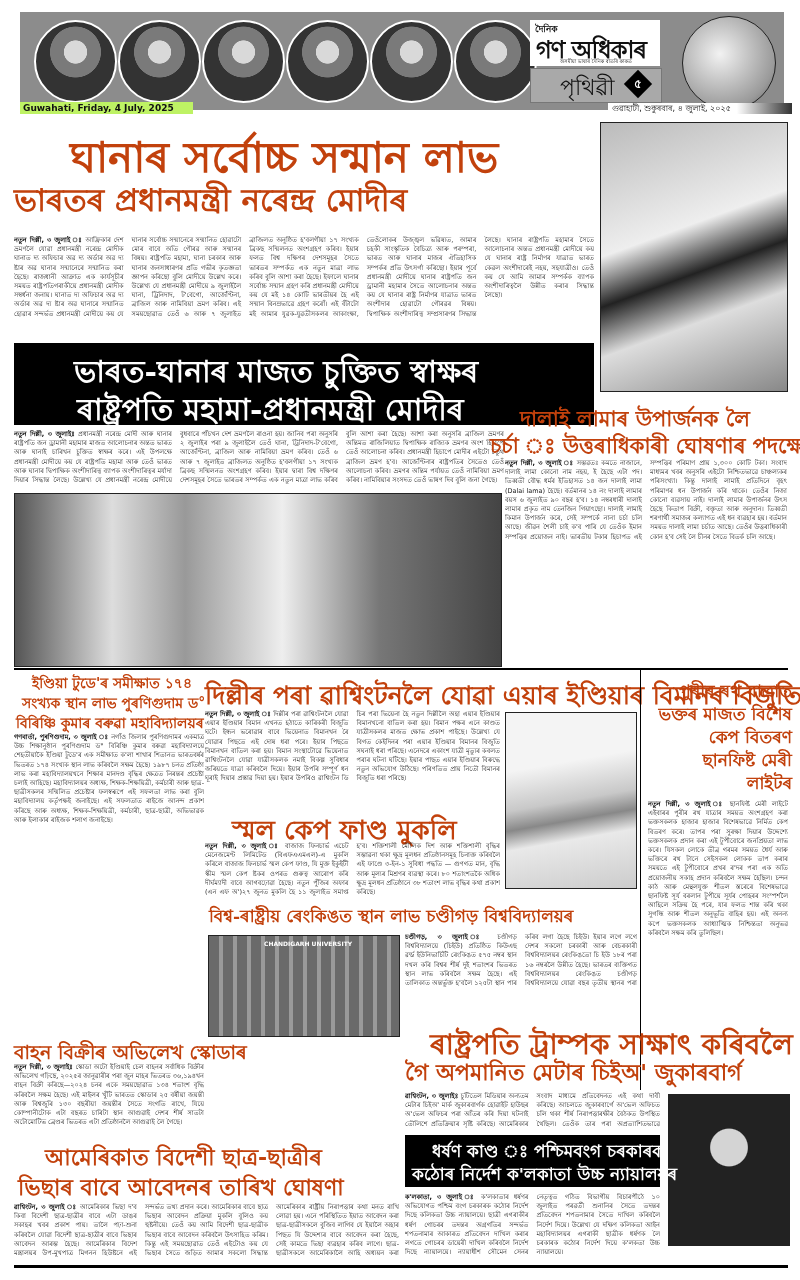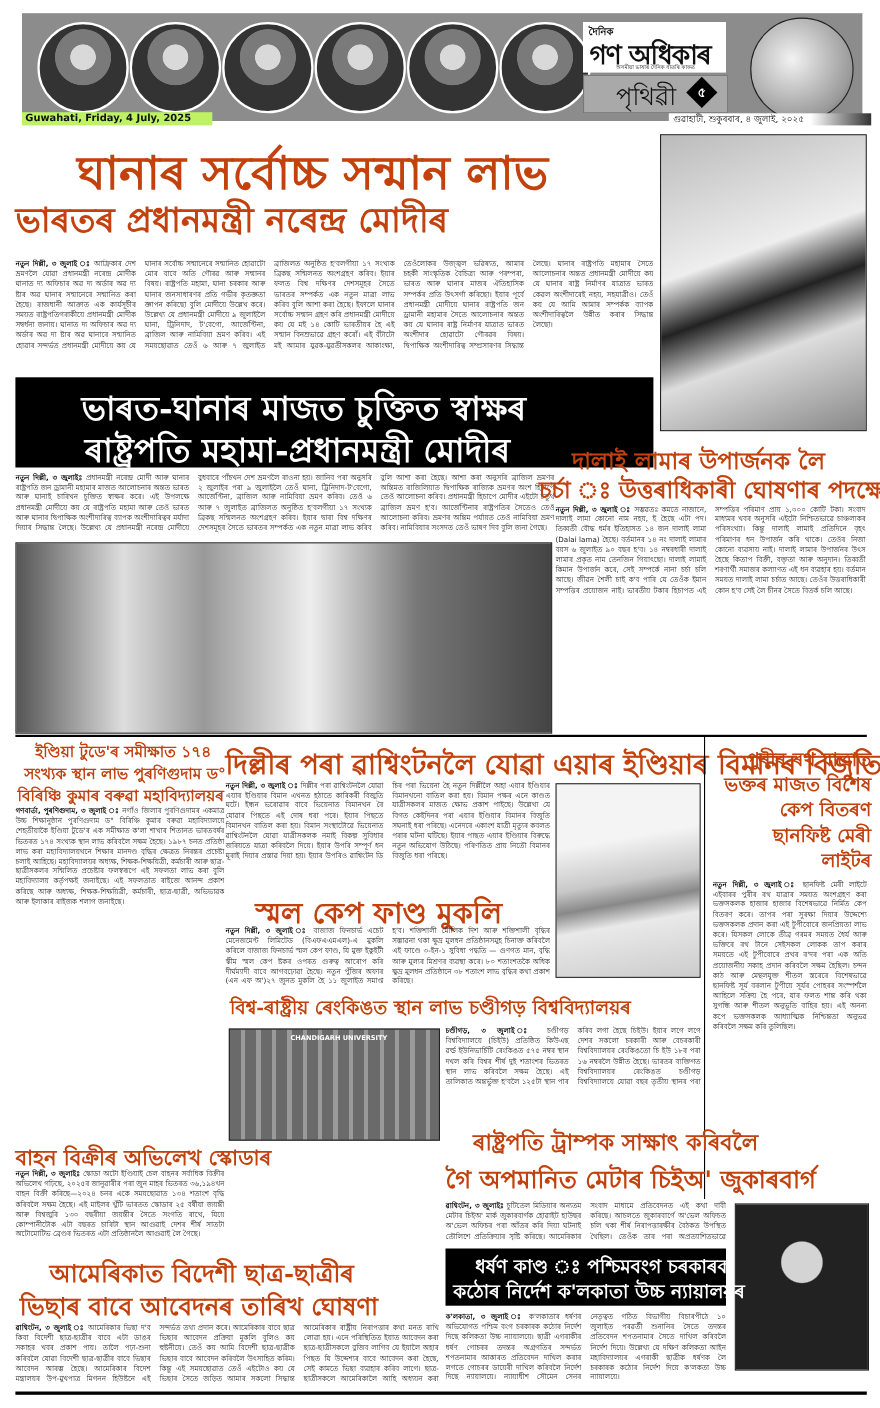--- a/index.html
+++ b/index.html
@@ -86,21 +86,21 @@
 
 <div class="hl" style="left:209px;top:903px;font-size:17px;">বিশ্ব-ৰাষ্ট্ৰীয় ৰেংকিঙত স্থান লাভ চণ্ডীগড় বিশ্ববিদ্যালয়ৰ</div>
 <div class="photo" style="left:208px;top:935px;width:190px;height:100px;background:repeating-linear-gradient(90deg,#6a6a6a 0 10px,#9a9a9a 10px 14px),#777;">
     <div style="position:absolute;left:55px;top:4px;font-size:6px;color:#fff;font-weight:bold;">CHANDIGARH UNIVERSITY</div>
   </div>
 <div class="body" style="left:405px;top:933px;width:232px;height:60px;column-count:2;column-gap:8px;"><b>চণ্ডীগড়, ৩ জুলাই ঃ</b> <span>চণ্ডীগড় বিশ্ববিদ্যালয়ে (চিইউ) প্ৰতিষ্ঠিত কিউএছ ৱৰ্ল্ড ইউনিভাৰ্চিটি ৰেংকিঙত ৫৭৫ নম্বৰ স্থান দখল কৰি বিশ্বৰ শীৰ্ষ দুই শতাংশৰ ভিতৰত স্থান লাভ কৰিবলৈ সক্ষম হৈছে। এই তালিকাত অন্তৰ্ভুক্ত হ'বলৈ ১২৫টা স্থান পাৰ কৰিব লগা হৈছে চিইউ। ইয়াৰ লগে লগে দেশৰ সকলো চৰকাৰী আৰু বেচৰকাৰী বিশ্ববিদ্যালয়ৰ ৰেংকিঙতো চি ইউ ১৮ৰ পৰা ১৬ নম্বৰলৈ উন্নীত হৈছে। ভাৰতৰ ব্যক্তিগত বিশ্ববিদ্যালয়ৰ ৰেংকিঙত চণ্ডীগড় বিশ্ববিদ্যালয়ে যোৱা বছৰ তৃতীয় স্থানৰ পৰা দ্বিতীয় স্থানলৈ উন্নীত হৈছে। প্ৰণিধানযোগ্য যে ৫৪খন ভাৰতীয় বিশ্ববিদ্যালয়ক কিউএছ ৱৰ্ল্ড ইউনিভাৰ্চিটি ৰেংকিং ২০২৬ত অন্তৰ্ভুক্ত কৰা হৈছে। চিইউৰ শেহতীয়া ৰেংকিঙে ভাৰত আৰু বিশ্বজুৰি উচ্চ শিক্ষাৰ অগ্ৰণী প্ৰতিষ্ঠান হিচাপে ইয়াৰ ক্ৰমবৰ্ধমান সুনাম অৰ্জন কৰিবলৈ সক্ষম হৈছে।</span></div>
 
 <div class="hl" style="left:14px;top:1038px;font-size:19px;">বাহন বিক্ৰীৰ অভিলেখ স্কোডাৰ</div>
 <div class="body" style="left:14px;top:1063px;width:190px;height:66px;"><b>নতুন দিল্লী, ৩ জুলাইঃ</b> <span>স্কোডা অটো ইণ্ডিয়াই চেল বাহনৰ সৰ্বাধিক বিক্ৰীৰ অভিলেখ গঢ়িছে, ২০২৫ৰ জানুৱাৰীৰ পৰা জুন মাহৰ ভিতৰত ৩৬,১৯৪খন বাহন বিক্ৰী কৰিছে—২০২৪ চনৰ একে সময়ছোৱাত ১৩৪ শতাংশ বৃদ্ধি কৰিবলৈ সক্ষম হৈছে। এই মাইলৰ খুঁটি ভাৰতত স্কোডাৰ ২৫ বৰ্ষীয়া জয়ন্তী আৰু বিশ্বজুৰি ১৩০ বছৰীয়া জয়ন্তীৰ সৈতে সংগতি ৰাখে, যিয়ে কোম্পানীটোক এটা বছৰত চাৰিটা স্থান আগুৱাই দেশৰ শীৰ্ষ সাতটা অটোমোটিভ ব্ৰেণ্ডৰ ভিতৰত এটা প্ৰতিষ্ঠানলৈ আগুৱাই লৈ গৈছে।</span></div>
 
-<div class="hl" style="left:430px;top:1023px;font-size:20px;">ৰাষ্ট্ৰপতি ট্ৰাম্পক সাক্ষাৎ কৰিবলৈ</div>
+<div class="hl" style="left:430px;top:1023px;font-size:28px;">ৰাষ্ট্ৰপতি ট্ৰাম্পক সাক্ষাৎ কৰিবলৈ</div>
 <div class="hl" style="left:405px;top:1055px;font-size:22px;">গৈ অপমানিত মেটাৰ চিইঅ' জুকাৰবাৰ্গ</div>
 <div class="body" style="left:405px;top:1092px;width:255px;height:38px;column-count:2;column-gap:8px;"><b>ৱাশ্বিংটন, ৩ জুলাইঃ</b> <span>চুটিতেল মিডিয়াৰ অন্যতম মেটাৰ চিইঅ' মাৰ্ক জুকাৰবাৰ্গক হোৱাইট হাউছৰ অ'ভেল অফিচৰ পৰা আঁতৰ কৰি দিয়া ঘটনাই তৌলিশে প্ৰতিক্ৰিয়াৰ সৃষ্টি কৰিছে। আমেৰিকাৰ সংবাদ মাধ্যমে প্ৰতিবেদনত এই কথা দাবী কৰিছে। আচলতে জুকাৰবাৰ্গে অ'ভেল অফিচত চলি থকা শীৰ্ষ নিৰাপত্তাৰক্ষীৰ বৈঠকত উপস্থিত থৈছিল। তেওঁক তাৰ পৰা অপ্ৰত্যাশিতভাৱে বাহিৰ কৰি দিয়া হয়। উল্লেখ্য যে মেটাৰ চিইঅ' জুকাৰবাৰ্গে ৰাষ্ট্ৰপতি ট্ৰাম্পৰ সাক্ষাৎ কৰিবলৈ তাত উপস্থিত হৈছিল বুলি সূত্ৰই প্ৰকাশ। গতিকে চিইঅ' গৰাকীয়ে অপমানিত হ'বলগীয়া হয়।</span></div>
 <div class="photo" style="left:668px;top:1094px;width:120px;height:150px;background:radial-gradient(circle at 50% 35%,#d4d4d4 0 16%,#222 17% 100%),#eee;"></div>
 
 <div class="abs" style="left:405px;top:1135px;width:255px;height:52px;background:#000;"></div>
 <div class="hl hl-inv" style="left:432px;top:1138px;font-size:17px;">ধৰ্ষণ কাণ্ড ঃ পশ্চিমবংগ চৰকাৰক</div>
 <div class="hl hl-inv" style="left:412px;top:1161px;font-size:17px;">কঠোৰ নিৰ্দেশ ক'লকাতা উচ্চ ন্যায়ালয়ৰ</div>
 <div class="body" style="left:405px;top:1193px;width:255px;height:66px;column-count:2;column-gap:8px;"><b>ক'লকাতা, ৩ জুলাই ঃ</b> <span>ক'লকাতাৰ ধৰ্ষণৰ অভিযোগত পশ্চিম বংগ চৰকাৰক কঠোৰ নিৰ্দেশ দিছে কলিকতা উচ্চ ন্যায়ালয়ে। ছাত্ৰী এগৰাকীৰ ধৰ্ষণ গোচৰৰ তদন্তৰ অগ্ৰগতিৰ সন্দৰ্ভত শপতনামাৰ আকাৰত প্ৰতিবেদন দাখিল কৰাৰ লগতে গোচৰৰ ডায়েৰী দাখিল কৰিবলৈ নিৰ্দেশ দিছে ন্যায়ালয়ে। ন্যায়াধীশ সৌমেন সেনৰ নেতৃত্বত গঠিত বিভাগীয় বিচাৰপীঠে ১০ জুলাইত পৰৱৰ্তী শুনানিৰ সৈতে তদন্তৰ প্ৰতিবেদন শপতনামাৰ সৈতে দাখিল কৰিবলৈ নিৰ্দেশ দিয়ে। উল্লেখ্য যে দক্ষিণ কলিকতা আইন মহাবিদ্যালয়ৰ এগৰাকী ছাত্ৰীক ধৰ্ষণক লৈ চৰকাৰক কঠোৰ নিৰ্দেশ দিয়ে ক'লকতা উচ্চ ন্যায়ালয়ে।</span></div>
 
 <div class="hl" style="left:45px;top:1140px;font-size:22px;">আমেৰিকাত বিদেশী ছাত্ৰ-ছাত্ৰীৰ</div>

